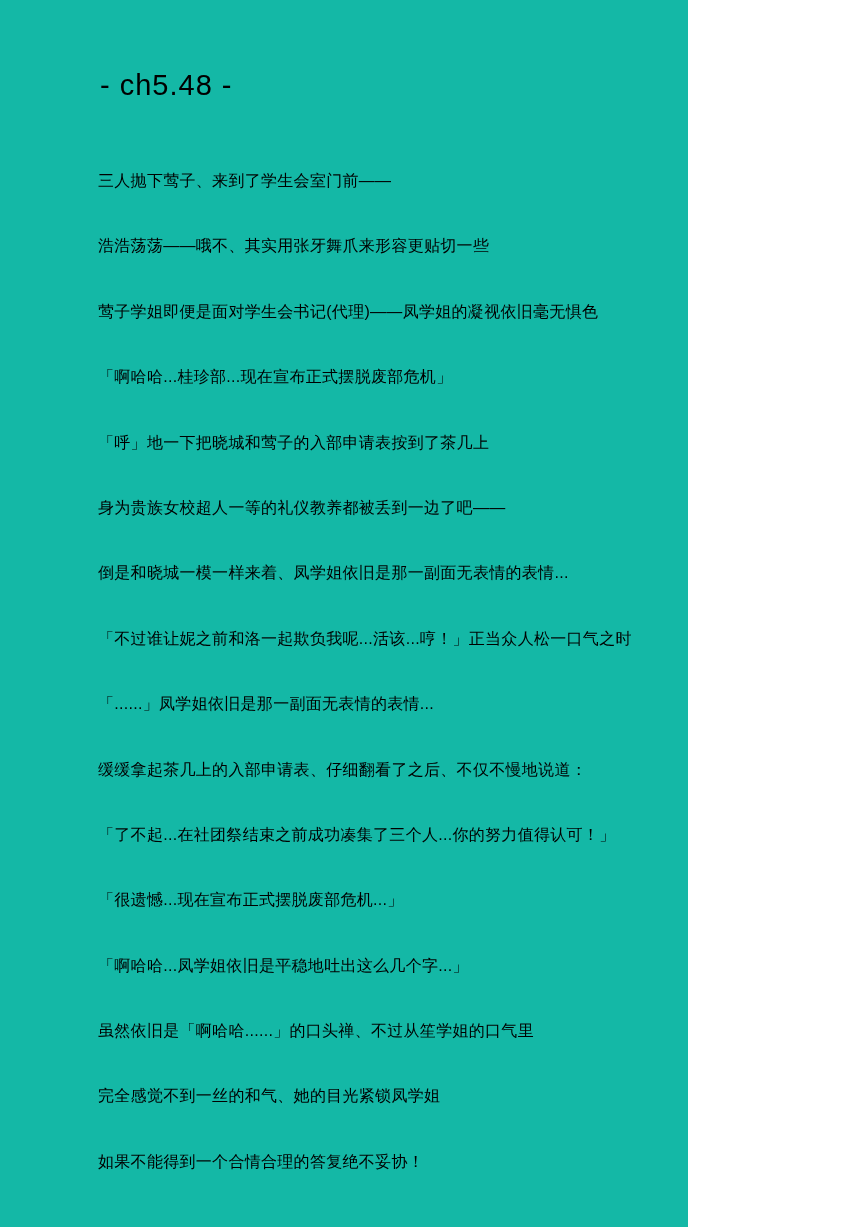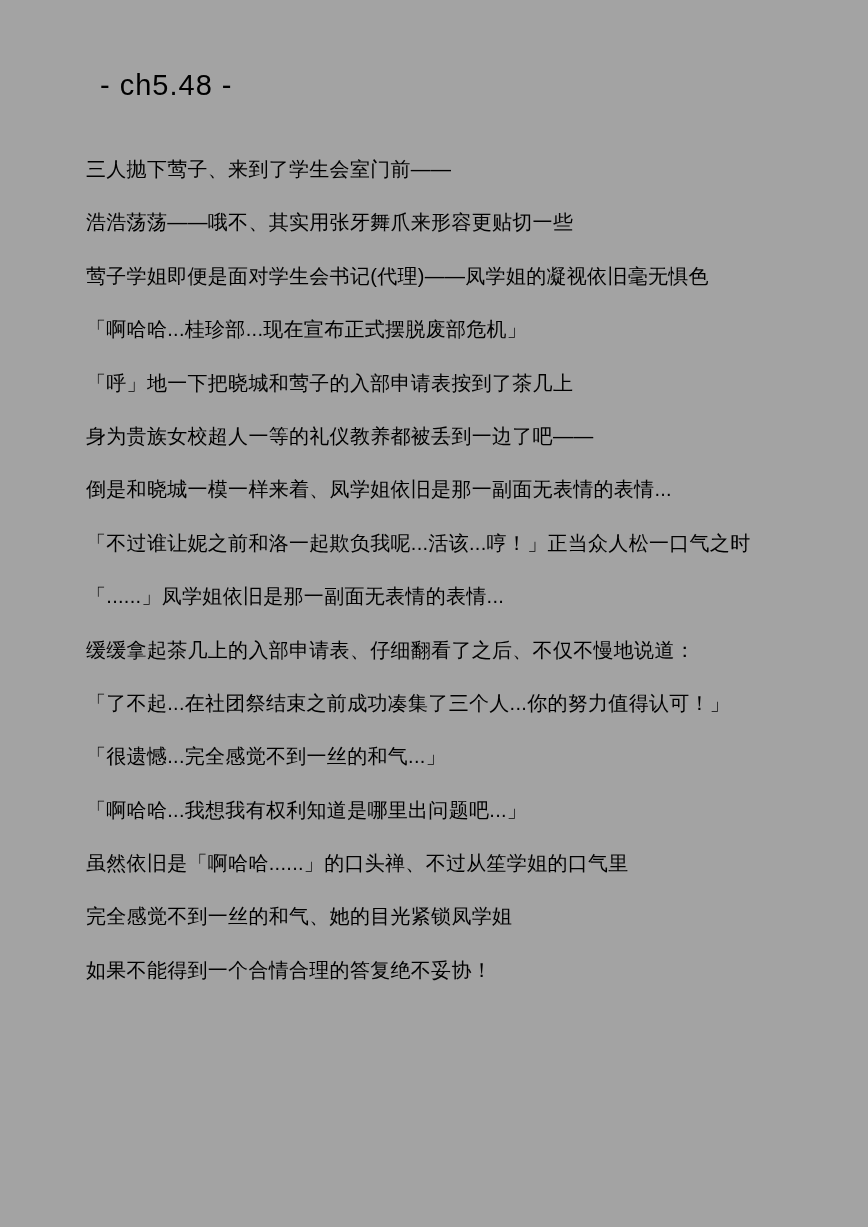--- a/index.html
+++ b/index.html
@@ -12,47 +12,47 @@
     width: 868px;
     height: 1227px;
     overflow: hidden;
     font-family: "Liberation Sans", "DejaVu Sans", sans-serif;
     color: #000000;
   }
   .page {
     position: absolute;
     left: 0;
     top: 0;
-    width: 868px;
+    width: 688px;
     height: 1227px;
-    background: #a3a3a3;
+    background: #14b8a6;
   }
   .chapter-title {
     position: absolute;
     left: 100px;
     top: 68px;
     margin: 0;
     font-size: 29px;
     font-weight: 500;
     line-height: 34px;
     color: #000000;
     letter-spacing: 1px;
     white-space: nowrap;
   }
   .content {
     position: absolute;
     left: 86px;
     top: 154px;
     width: 760px;
   }
   .content p {
-    margin: 0;
+    margin: 12px;
     padding: 0;
     height: 53.4px;
-    font-size: 20px;
+    font-size: 16px;
     line-height: 30px;
     font-weight: 400;
     color: #000000;
     white-space: nowrap;
     letter-spacing: 0.3px;
   }
 </style>
 </head>
 <body>
 
@@ -63,19 +63,19 @@
     <p>浩浩荡荡——哦不、其实用张牙舞爪来形容更贴切一些</p>
     <p>莺子学姐即便是面对学生会书记(代理)——凤学姐的凝视依旧毫无惧色</p>
     <p>「啊哈哈...桂珍部...现在宣布正式摆脱废部危机」</p>
     <p>「呼」地一下把晓城和莺子的入部申请表按到了茶几上</p>
     <p>身为贵族女校超人一等的礼仪教养都被丢到一边了吧——</p>
     <p>倒是和晓城一模一样来着、凤学姐依旧是那一副面无表情的表情...</p>
     <p>「不过谁让妮之前和洛一起欺负我呢...活该...哼！」正当众人松一口气之时</p>
     <p>「......」凤学姐依旧是那一副面无表情的表情...</p>
     <p>缓缓拿起茶几上的入部申请表、仔细翻看了之后、不仅不慢地说道：</p>
     <p>「了不起...在社团祭结束之前成功凑集了三个人...你的努力值得认可！」</p>
-    <p>「很遗憾...完全感觉不到一丝的和气...」</p>
-    <p>「啊哈哈...我想我有权利知道是哪里出问题吧...」</p>
+    <p>「很遗憾...现在宣布正式摆脱废部危机...」</p>
+    <p>「啊哈哈...凤学姐依旧是平稳地吐出这么几个字...」</p>
     <p>虽然依旧是「啊哈哈......」的口头禅、不过从笙学姐的口气里</p>
     <p>完全感觉不到一丝的和气、她的目光紧锁凤学姐</p>
     <p>如果不能得到一个合情合理的答复绝不妥协！</p>
   </div>
 </div>
 
 </body></html>

